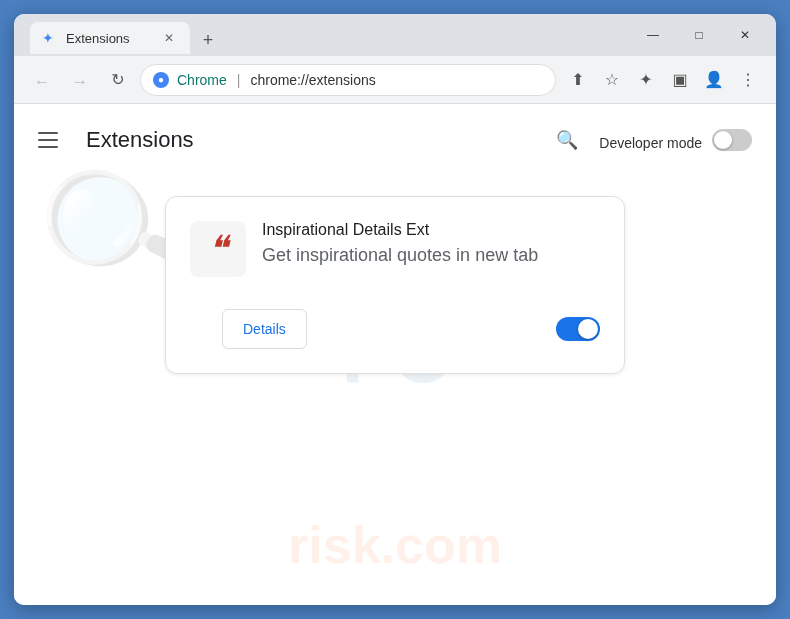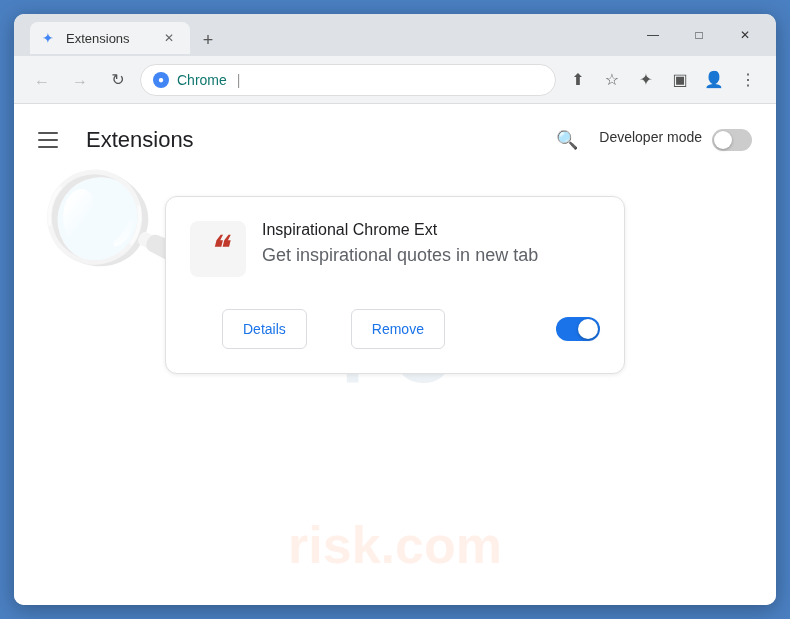--- a/index.html
+++ b/index.html
@@ -226,21 +226,21 @@
       height: 32px;
       display: flex;
       align-items: center;
       justify-content: center;
       cursor: pointer;
       color: #555;
       font-size: 18px;
     }
     .developer-mode {
       display: flex;
-      align-items: flex-start;
+      align-items: flex-end;
       gap: 10px;
       font-size: 14px;
       color: #333;
     }
     .toggle-switch {
       width: 40px;
       height: 22px;
       background: #ccc;
       border-radius: 11px;
       position: relative;
@@ -415,20 +415,21 @@
   <div class="toolbar">
     <button class="nav-btn disabled">←</button>
     <button class="nav-btn disabled">→</button>
     <button class="nav-btn">↻</button>
     <div class="address-bar">
       <div class="site-icon">
         <span style="font-size:10px;">●</span>
       </div>
       <span class="chrome-text">Chrome</span>
       <span class="separator">|</span>
+      <span class="url-text">chrome://extensions</span>
     </div>
     <div class="toolbar-icons">
       <button class="toolbar-icon-btn">⬆</button>
       <button class="toolbar-icon-btn">☆</button>
       <button class="toolbar-icon-btn">✦</button>
       <button class="toolbar-icon-btn">▣</button>
       <button class="toolbar-icon-btn">👤</button>
       <button class="toolbar-icon-btn">⋮</button>
     </div>
   </div>
@@ -458,27 +459,26 @@
         </div>
       </div>
     </div>
 
     <div class="extension-card">
       <div class="ext-top">
         <div class="ext-icon">
           <span class="quote-icon">❝</span>
         </div>
         <div class="ext-info">
-          <div class="ext-name">Inspirational Chrome Ext</div>
+          <div class="ext-name">Inspirational Details Ext</div>
           <div class="ext-desc">Get inspirational quotes in new tab</div>
         </div>
       </div>
       <div class="ext-bottom">
         <button class="ext-btn">Details</button>
-        <button class="ext-btn">Remove</button>
         <div class="ext-toggle">
           <div class="ext-toggle-knob"></div>
         </div>
       </div>
     </div>
 
   </div>
 </div>
 
 </body></html>

